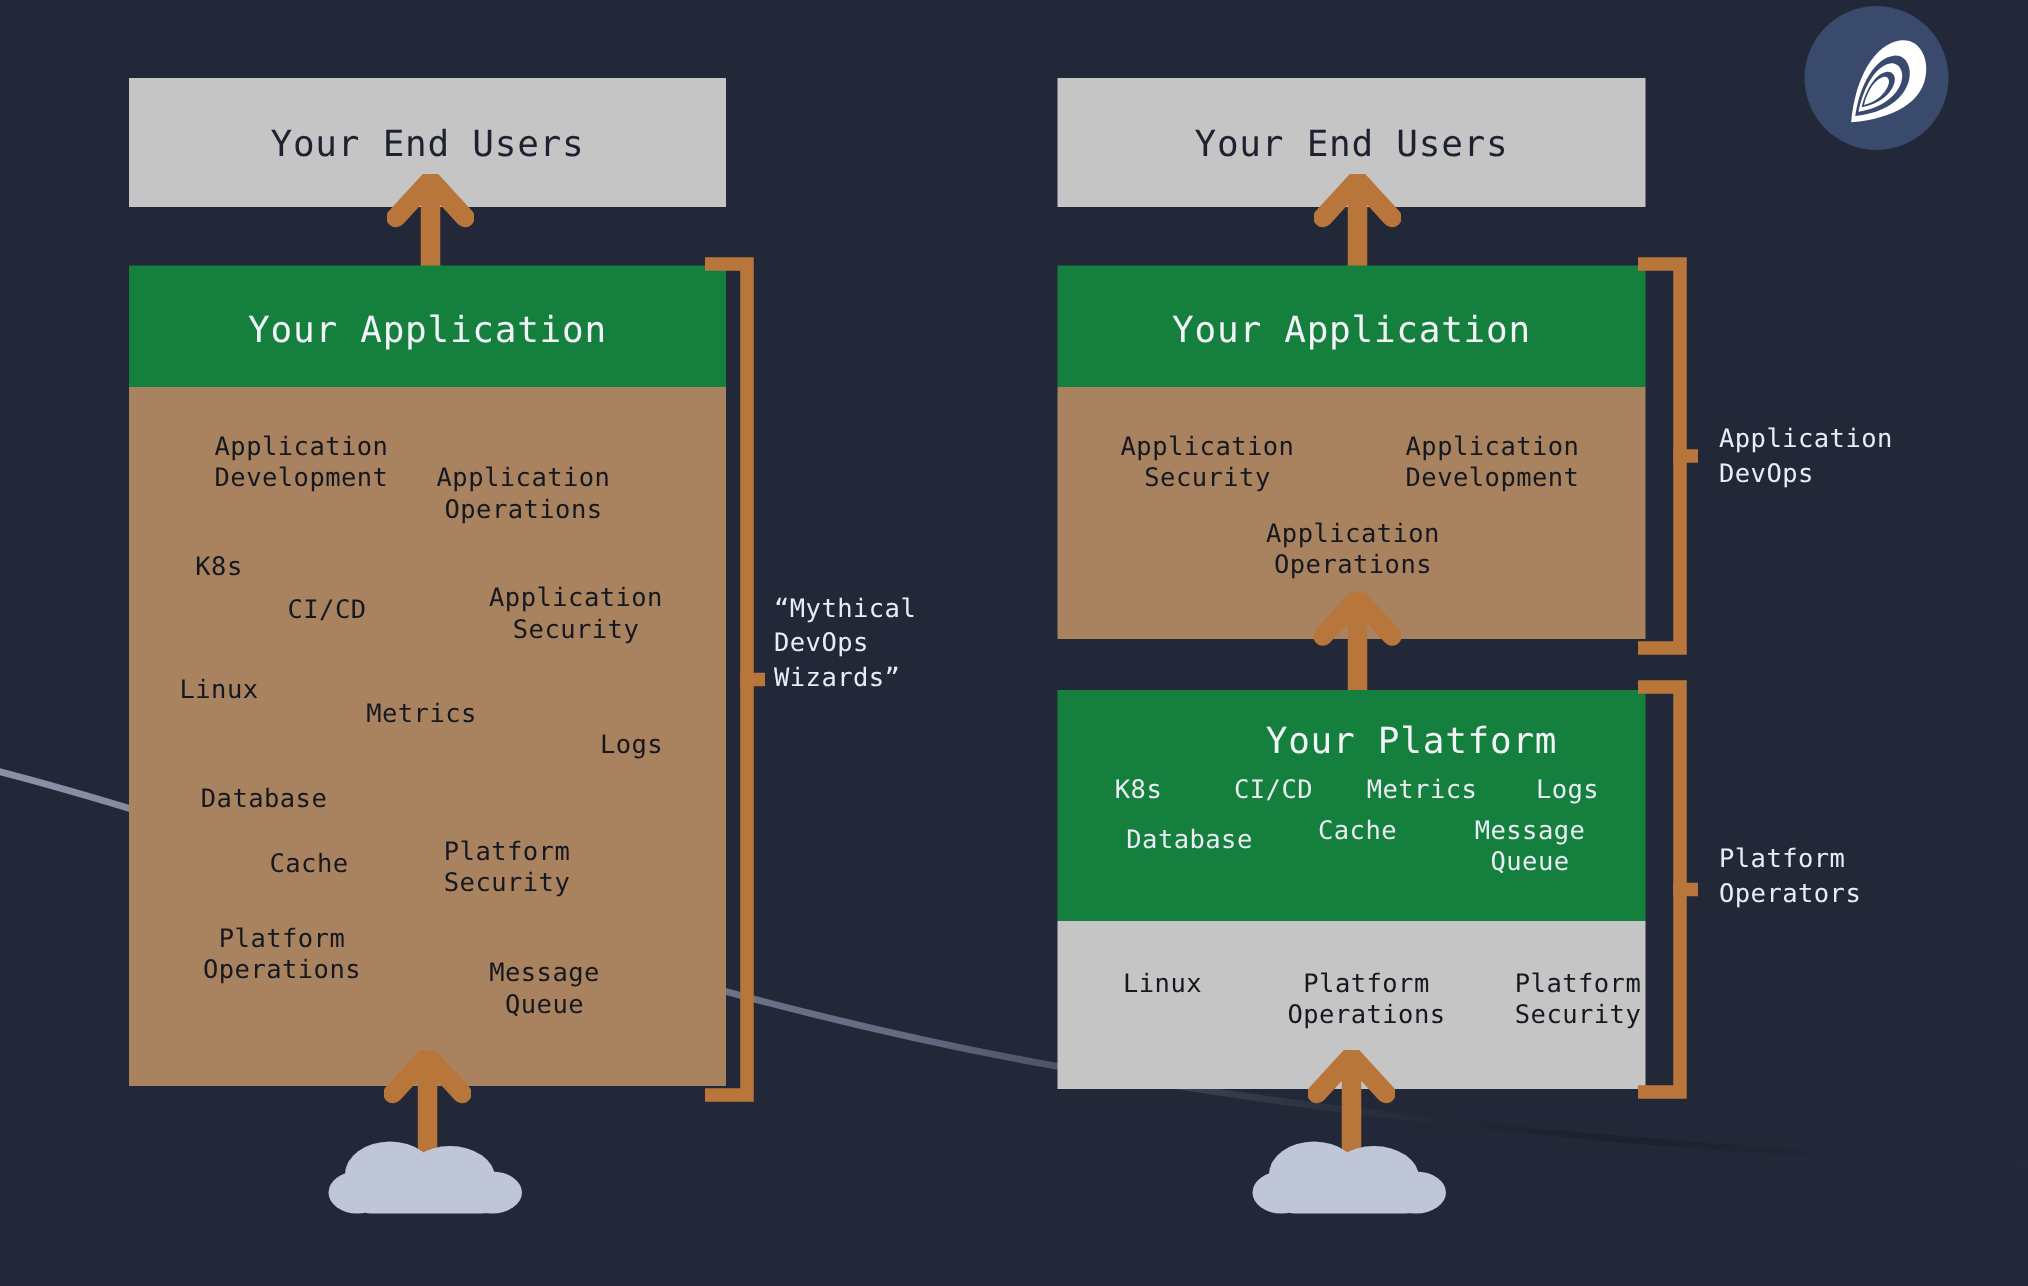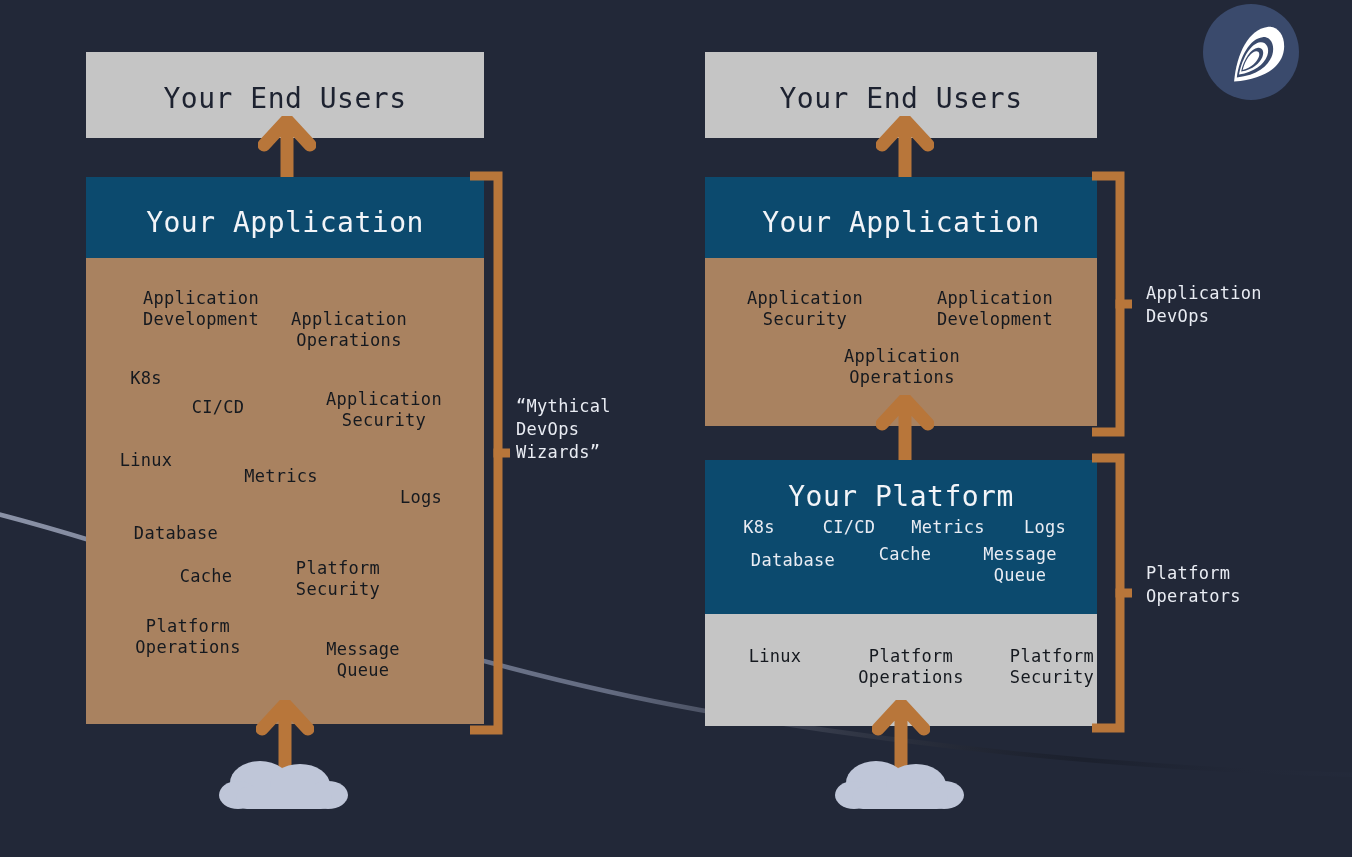--- a/index.html
+++ b/index.html
@@ -23,28 +23,28 @@
   }
   .block {
     position: absolute;
     box-sizing: border-box;
   }
   .block-title {
     position: absolute;
     left: 0;
     width: 100%;
     text-align: center;
-    font-size: 28px;
+    font-size: 24px;
     letter-spacing: 0.5px;
   }
   .gray-block {
     background: #c5c5c5;
   }
   .blue-block {
-    background: #0c4a6e;
+    background: #15803d;
   }
   .brown-block {
     background: #a98260;
   }
   .dark-text { color: #1d2230; }
   .light-text { color: #f2f4f8; }
 
   .tag {
     position: absolute;
     font-size: 17px;
@@ -181,21 +181,21 @@
 Development</div>
     <div class="tag dark" style="left: 112px; top: 88px; width: 170px; white-space: pre;">Application
 Operations</div>
   </div>
 
   <svg class="arrow" style="left:876px; top:395px; width:58px; height:68px;" viewBox="0 0 58 68">
     <path d="M 29 4 L 52 29 M 29 4 L 6 29 M 29 5 L 29 68" fill="none" stroke="#b8763a" stroke-width="13" stroke-linecap="round" stroke-linejoin="round"></path>
   </svg>
 
   <div class="block blue-block" style="left:705px; top:460px; width:392px; height:154px;">
-    <div class="block-title light-text" style="top:20px;">Your Platform</div>
+    <div class="block-title light-text" style="top:20px;padding-left:40px;">Your Platform</div>
     <div class="tag light" style="left: 12px; top: 57px; width: 84px; white-space: pre;">K8s</div>
     <div class="tag light" style="left: 102px; top: 57px; width: 84px; white-space: pre;">CI/CD</div>
     <div class="tag light" style="left: 190px; top: 57px; width: 106px; white-space: pre;">Metrics</div>
     <div class="tag light" style="left: 300px; top: 57px; width: 80px; white-space: pre;">Logs</div>
     <div class="tag light" style="left: 28px; top: 90px; width: 120px; white-space: pre;">Database</div>
     <div class="tag light" style="left: 155px; top: 84px; width: 90px; white-space: pre;">Cache</div>
     <div class="tag light" style="left: 250px; top: 84px; width: 130px; white-space: pre;">Message
 Queue</div>
   </div>
 

